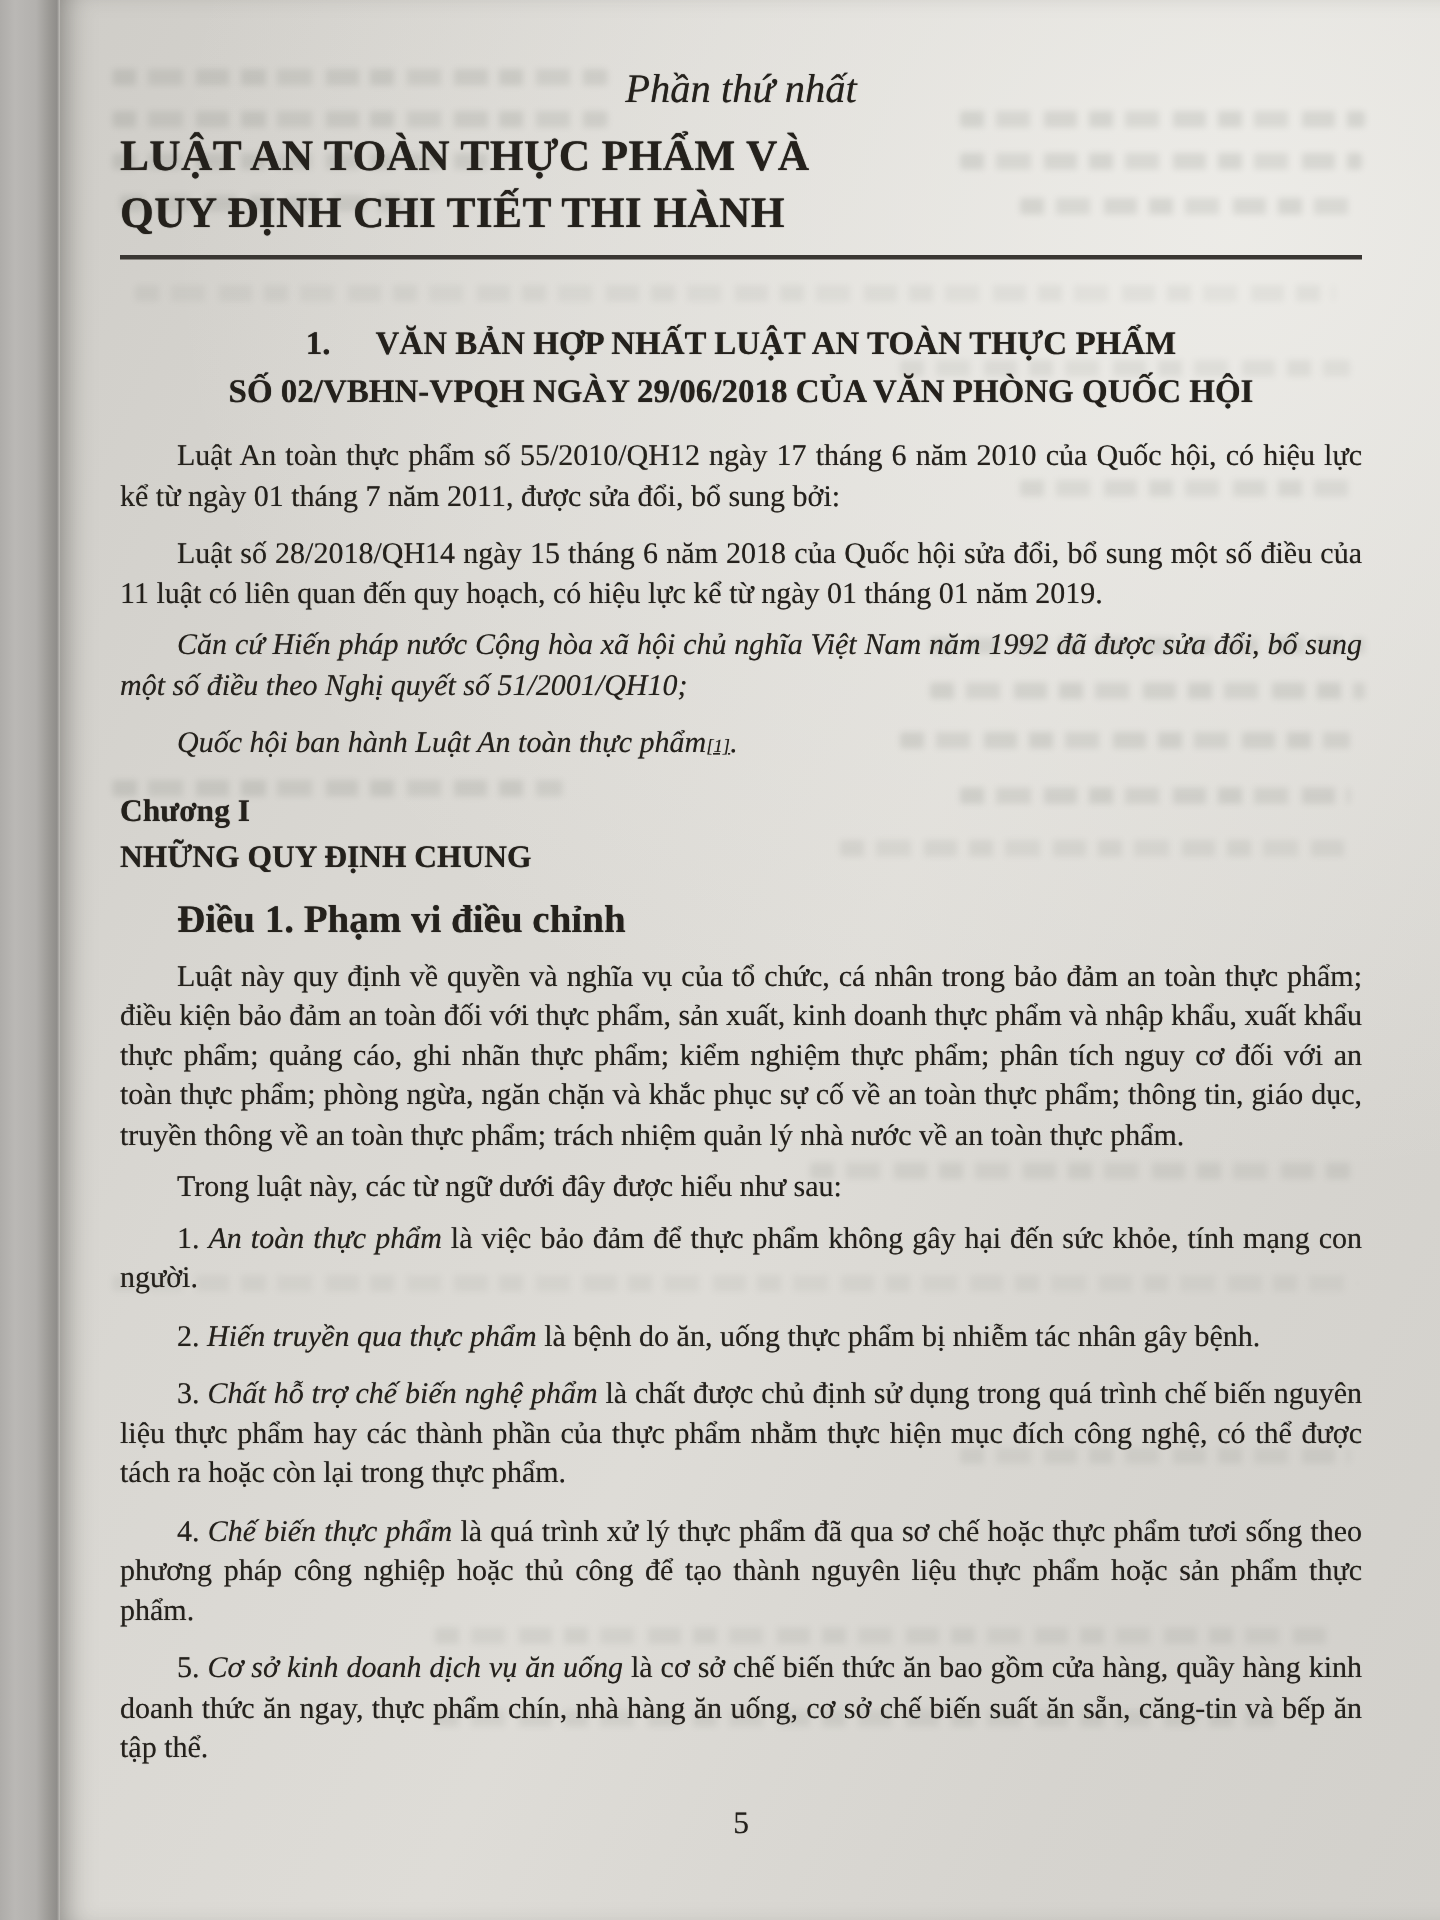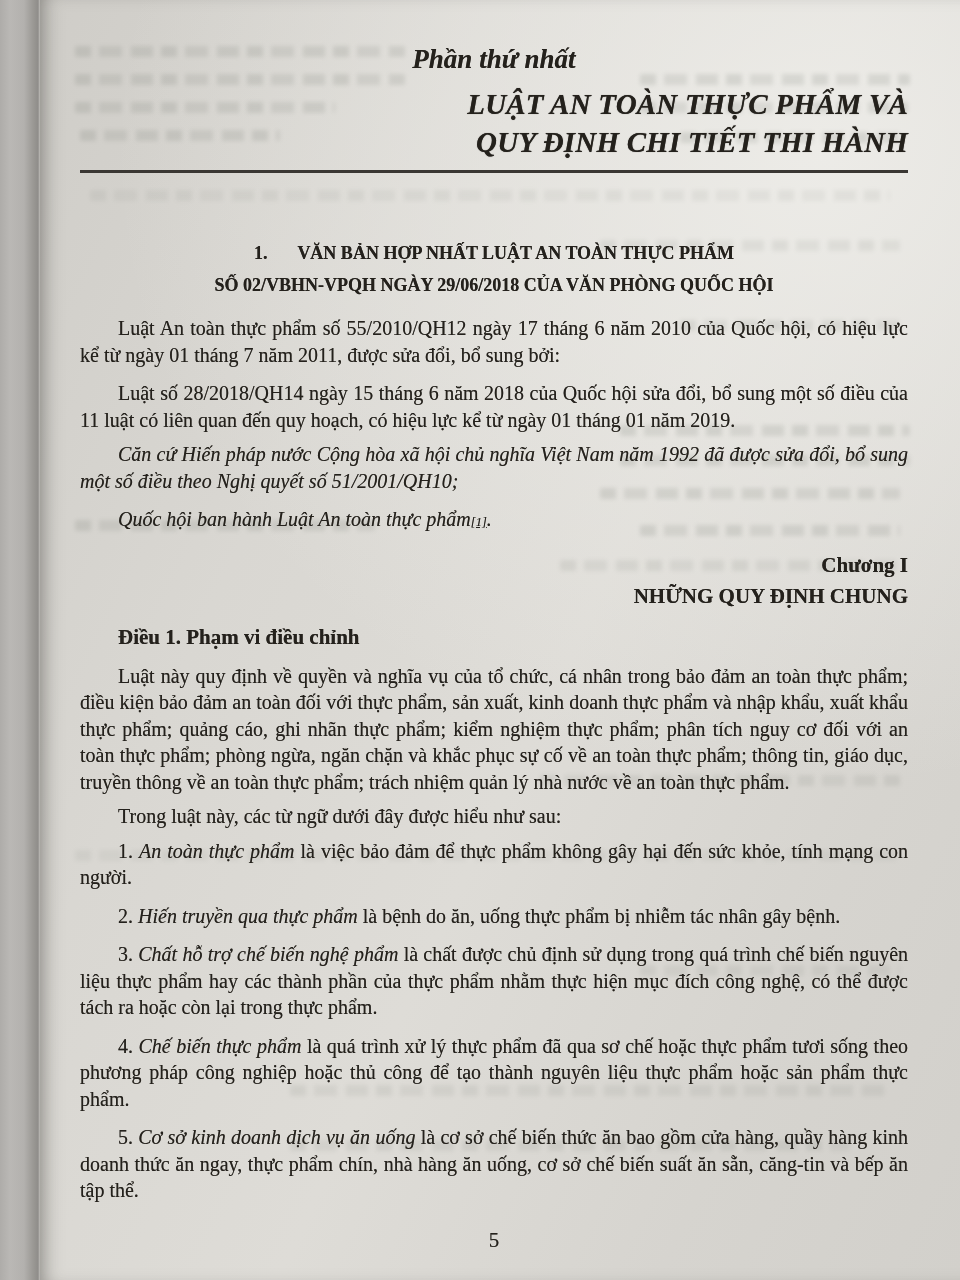--- a/index.html
+++ b/index.html
@@ -6,37 +6,37 @@
     font-family:"Liberation Serif","DejaVu Serif",serif;}
   .photo{position:relative;width:960px;height:1280px;background:#b5b3b0;}
   .left-strip{position:absolute;left:0;top:0;width:40px;height:1280px;
     background:linear-gradient(90deg,#aeaca9 0,#bab8b5 10px,#b3b1ae 24px,#9b9995 33px,#8f8d8a 38px,#c0beba 40px);}
   .page{position:absolute;left:40px;top:0;width:920px;height:1280px;
     background:
       radial-gradient(140% 90% at 85% 12%, rgba(238,237,233,.9) 0%, rgba(238,237,233,0) 55%),
       linear-gradient(115deg,#cfcdc8 0%,#d9d7d2 30%,#dedcd7 55%,#d6d4cf 80%,#d2d0cb 100%);
     box-shadow:inset 14px 0 20px -12px rgba(60,58,55,.55);}
   .content{position:absolute;left:40px;top:36px;width:828px;color:#24211c;}
-  .part-label{margin:8px 0 10px;text-align:center;font-size:27px;font-weight:700;font-style:italic;
+  .part-label{margin:8px 0 10px;text-align:center;font-size:27px;font-weight:400;font-style:italic;
     text-shadow:0 0 .6px rgba(30,27,22,.7);}
-  .main-title{text-align:right;font-weight:700;font-size:29px;line-height:38px;letter-spacing:.2px;
-    text-shadow:0 0 .7px rgba(25,22,18,.8);font-style:italic;}
+  .main-title{text-align:left;font-weight:700;font-size:29px;line-height:38px;letter-spacing:.2px;
+    text-shadow:0 0 .7px rgba(25,22,18,.8);}
   .rule{margin-top:9px;border-bottom:3px solid #3a3733;}
-  .sec-heading{margin-top:64px;text-align:center;font-weight:700;font-size:18px;line-height:32px;
+  .sec-heading{margin-top:40px;text-align:center;font-weight:700;font-size:22px;line-height:32px;
     text-shadow:0 0 .6px rgba(25,22,18,.75);}
   .sec-num{margin-right:30px;}
   p{margin:0;}
   .body{font-size:20px;line-height:26.5px;text-align:justify;text-indent:38px;
     text-shadow:0 0 .5px rgba(32,29,24,.55);}
   .mt6{margin-top:12px;} .mt8{margin-top:8px;} .mt14{margin-top:14px;}
   .italic{font-style:italic;}
   .fnref{font-size:12.5px;text-decoration:underline;}
-  .chapter{margin-top:14px;text-align:right;font-weight:700;font-size:21px;line-height:31px;
+  .chapter{margin-top:14px;text-align:left;font-weight:700;font-size:21px;line-height:31px;
     text-shadow:0 0 .6px rgba(25,22,18,.75);}
-  .art-heading{margin-top:12px;font-weight:700;font-size:21px;line-height:27px;text-indent:38px;
+  .art-heading{margin-top:12px;font-weight:700;font-size:26px;line-height:27px;text-indent:38px;
     text-shadow:0 0 .6px rgba(25,22,18,.7);}
   .page-number{margin-top:24px;text-align:center;font-size:21px;text-shadow:0 0 .5px rgba(32,29,24,.5);}
   
   .g{position:absolute;height:11px;border-radius:2px;filter:blur(2.2px);opacity:.3;
     background:repeating-linear-gradient(90deg,
       rgba(106,111,103,.55) 0 16px, rgba(106,111,103,0) 16px 24px,
       rgba(106,111,103,.45) 24px 47px, rgba(106,111,103,0) 47px 56px,
       rgba(106,111,103,.5) 56px 78px, rgba(106,111,103,0) 78px 86px);}
 </style>
 </head>

